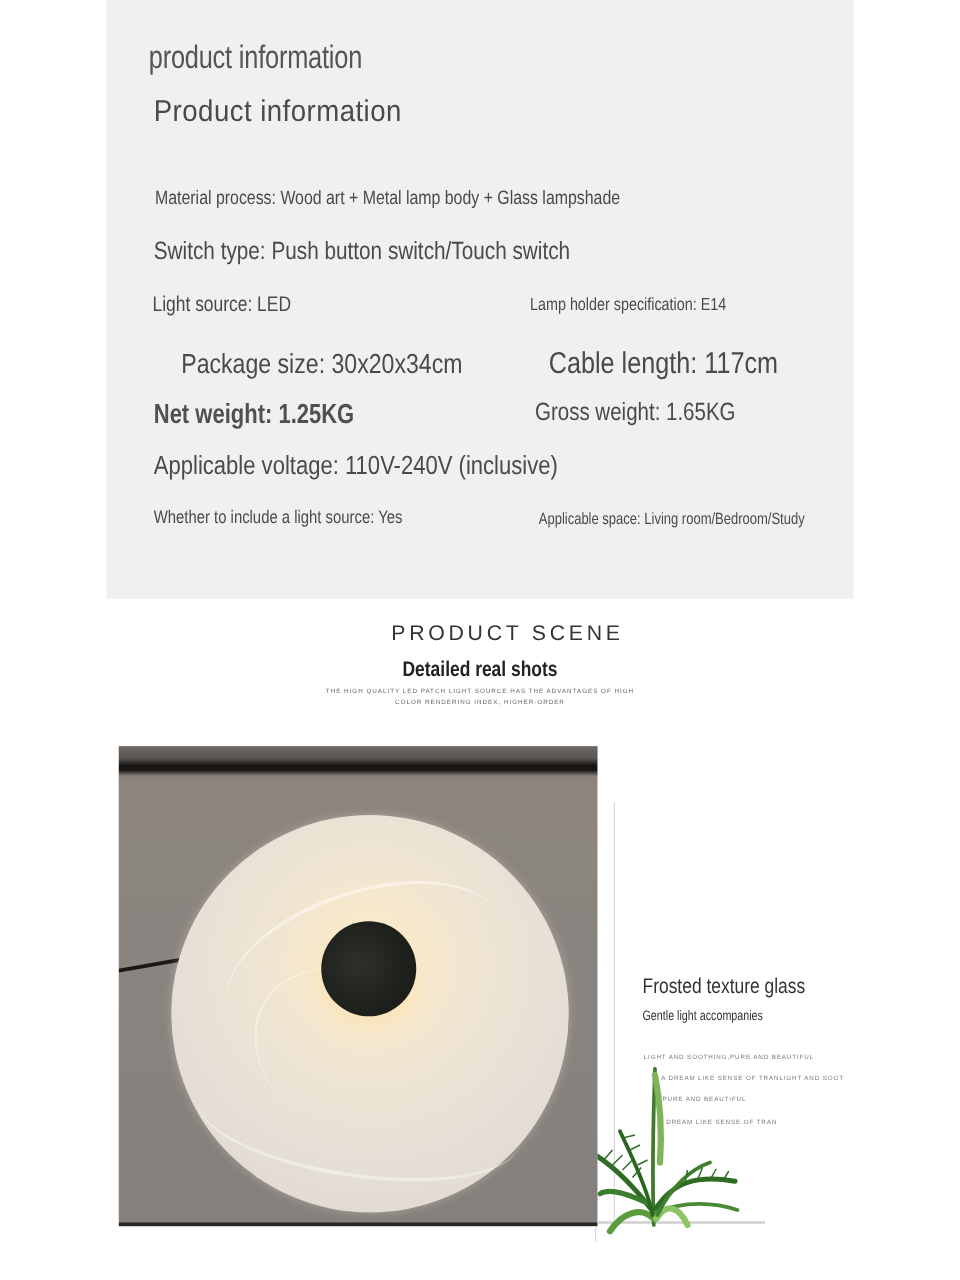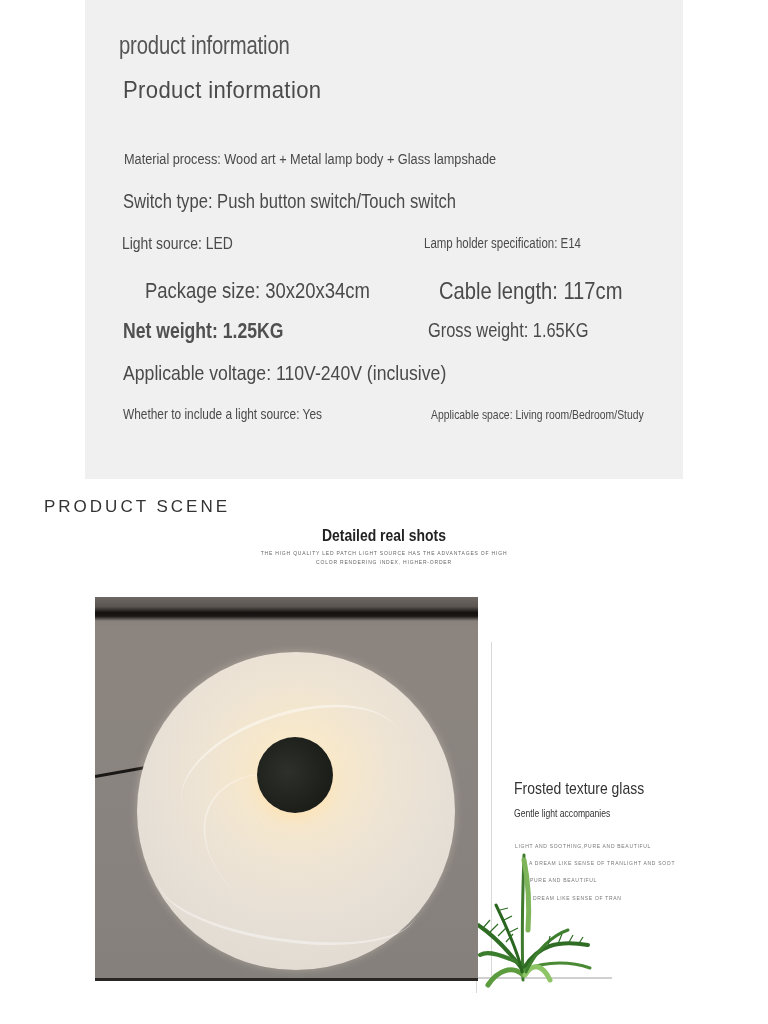--- a/index.html
+++ b/index.html
@@ -21,21 +21,21 @@
     #spec-holder { left: 339px; top: 235px; font-size: 14px; transform: scaleX(0.82); transform-origin: left top; }
     #spec-package { left: 60px; top: 278px; font-size: 22px; transform: scaleX(0.84); transform-origin: left top; }
     #spec-cable { left: 354px; top: 277px; font-size: 24px; transform: scaleX(0.84); transform-origin: left top; }
     #spec-net { left: 38px; top: 318px; font-size: 22px; font-weight: bold; color: #505050; transform: scaleX(0.8); transform-origin: left top; }
     #spec-gross { left: 343px; top: 319px; font-size: 20px; transform: scaleX(0.82); transform-origin: left top; }
     #spec-voltage { left: 38px; top: 361px; font-size: 21px; transform: scaleX(0.84); transform-origin: left top; }
     #spec-include { left: 38px; top: 406px; font-size: 14.5px; transform: scaleX(0.82); transform-origin: left top; }
     #spec-space { left: 346px; top: 407px; font-size: 13px; transform: scaleX(0.8); transform-origin: left top; }
 
     
-    #scene-title { position: absolute; left: 0; width: 768px; top: 497px; text-align: left; font-size: 17px; letter-spacing: 3px; color: #333; padding-left: 44px; }
+    #scene-title { position: absolute; left: 0; width: 768px; top: 497px; text-align: center; font-size: 17px; letter-spacing: 3px; color: #333; padding-left: 44px; }
     #scene-sub { position: absolute; left: 0; width: 768px; top: 526px; text-align: center; font-size: 17px; font-weight: bold; color: #222; transform: scaleX(0.82); }
     #scene-desc1, #scene-desc2 { position: absolute; left: 0; width: 768px; text-align: center; font-size: 5px; letter-spacing: 0.8px; color: #666; }
     #scene-desc1 { top: 550px; }
     #scene-desc2 { top: 559px; }
 
     
     .photo {
       position: absolute; left: 95px; top: 597px; width: 383px; height: 384px;
       background: linear-gradient(180deg, #7d7670 0%, #8c857f 8%, #8a8480 50%, #85807c 100%);
       overflow: hidden;

